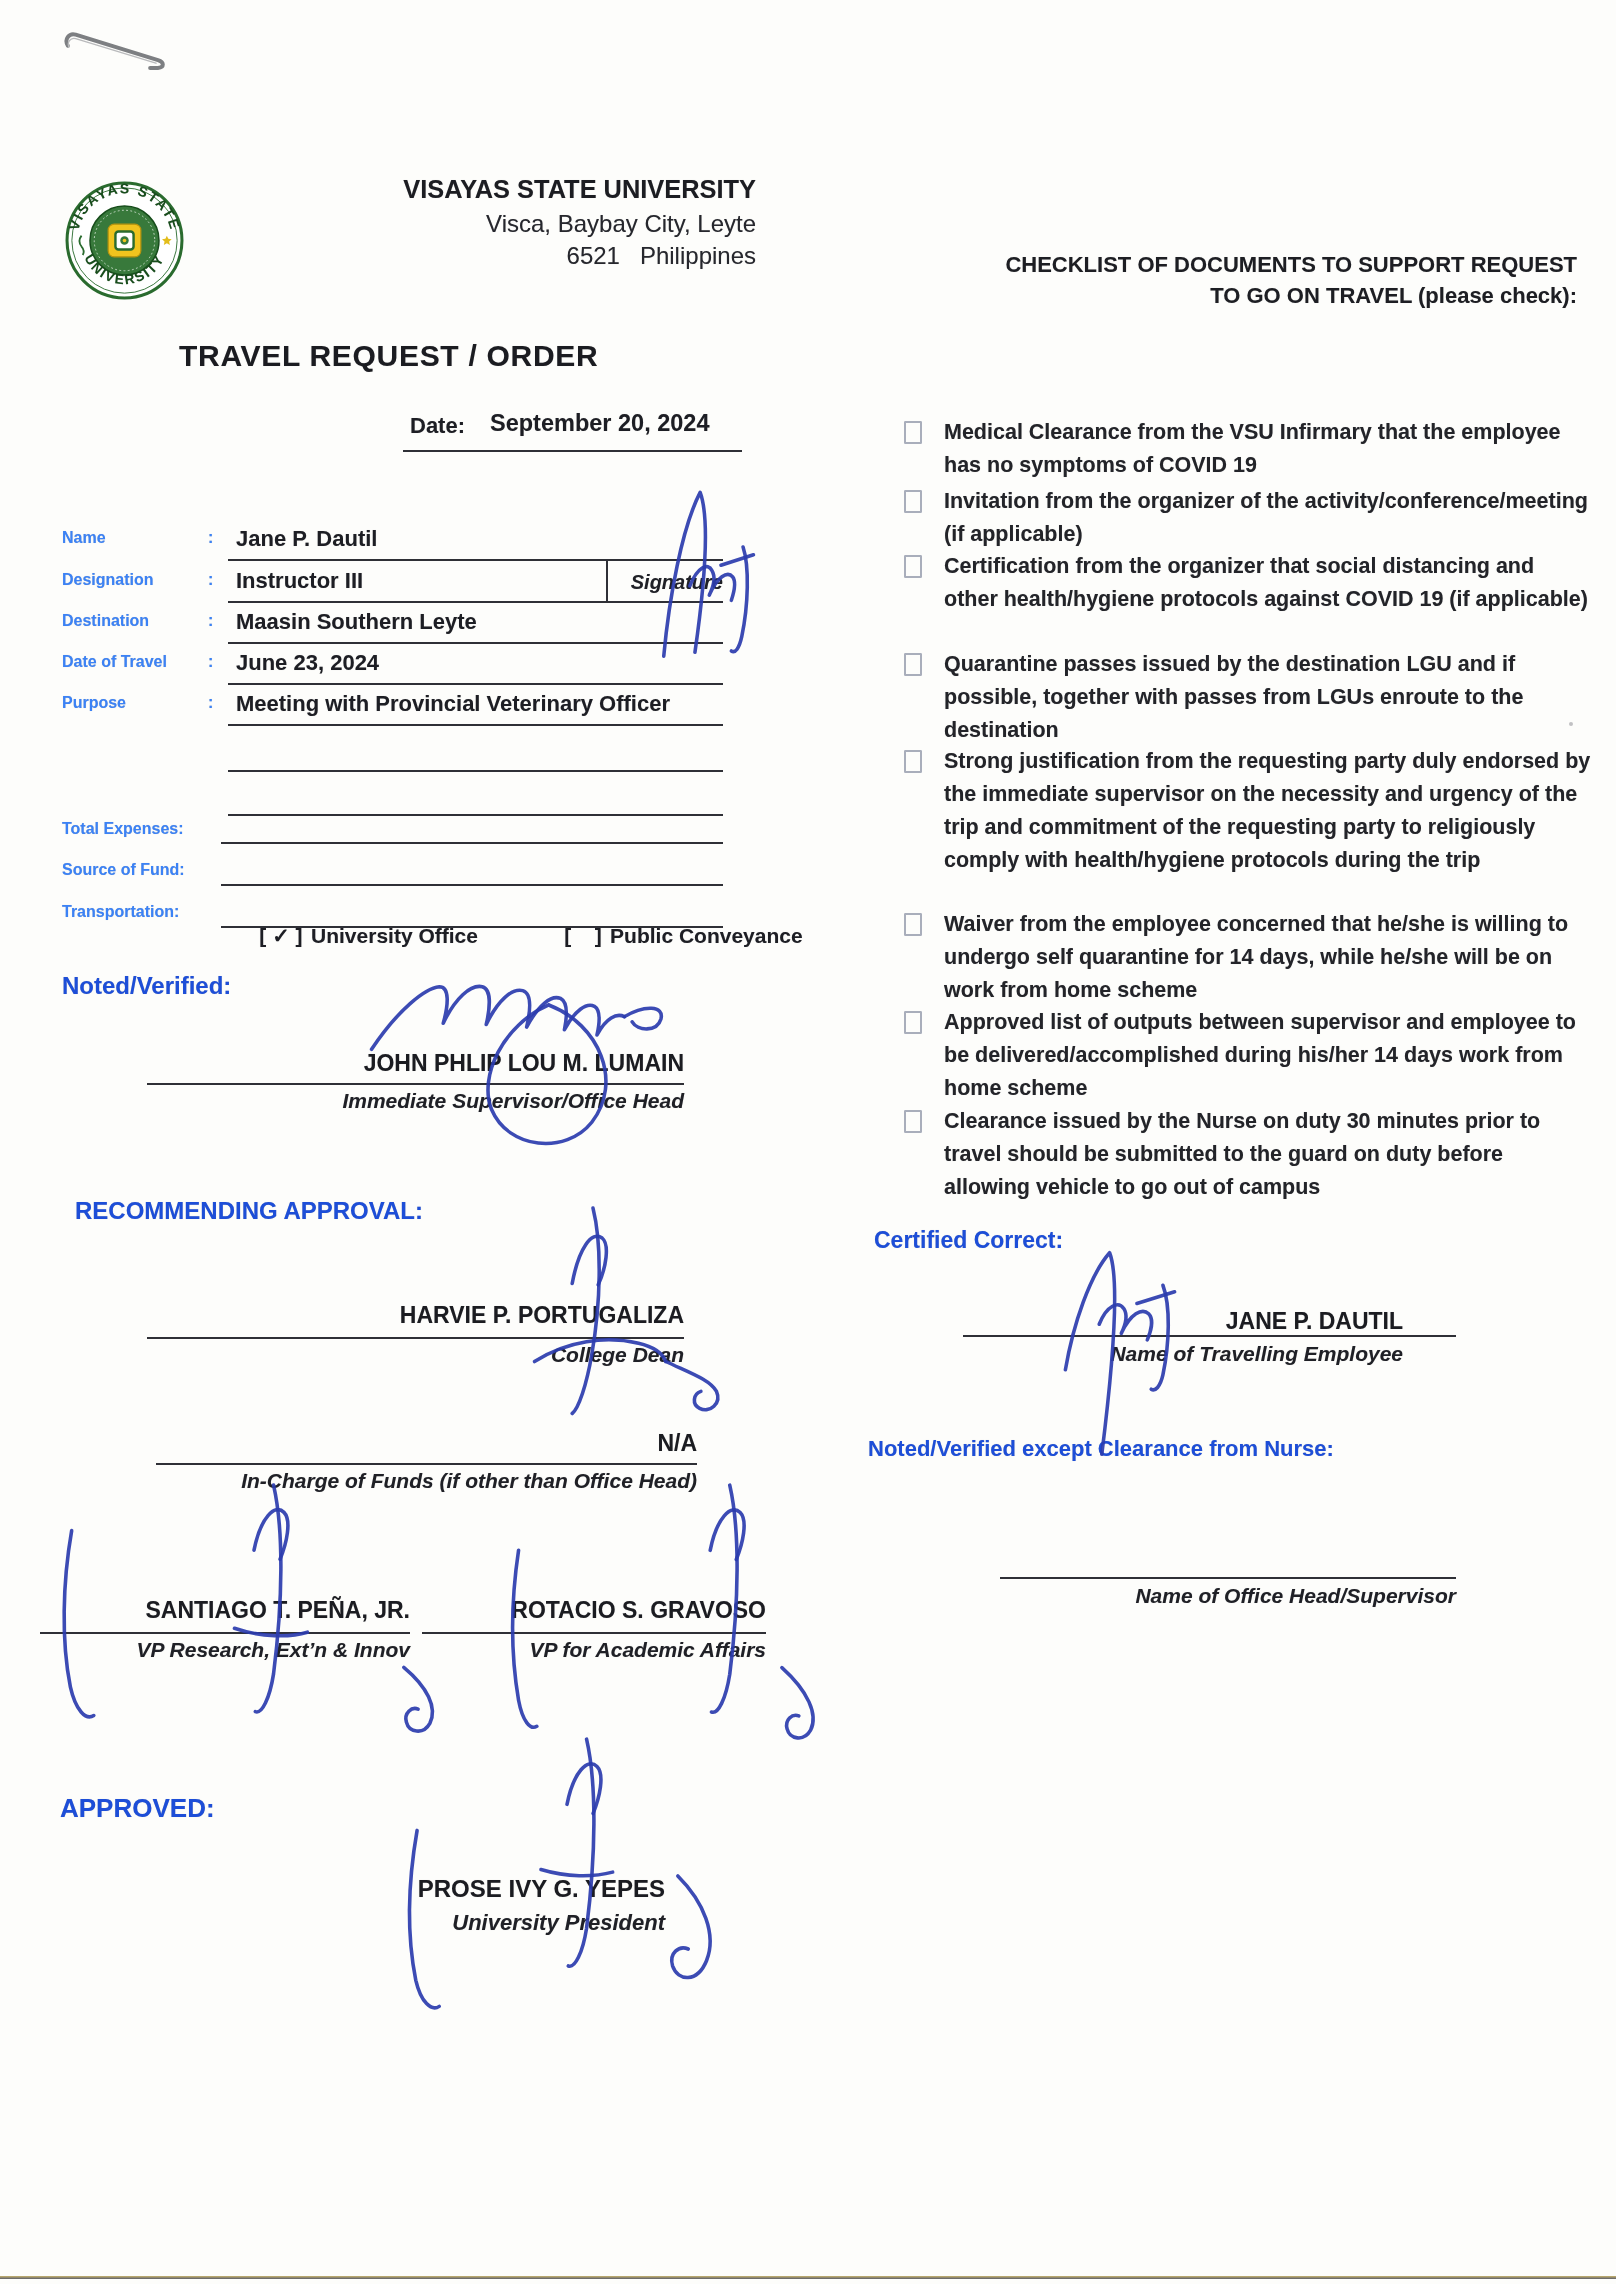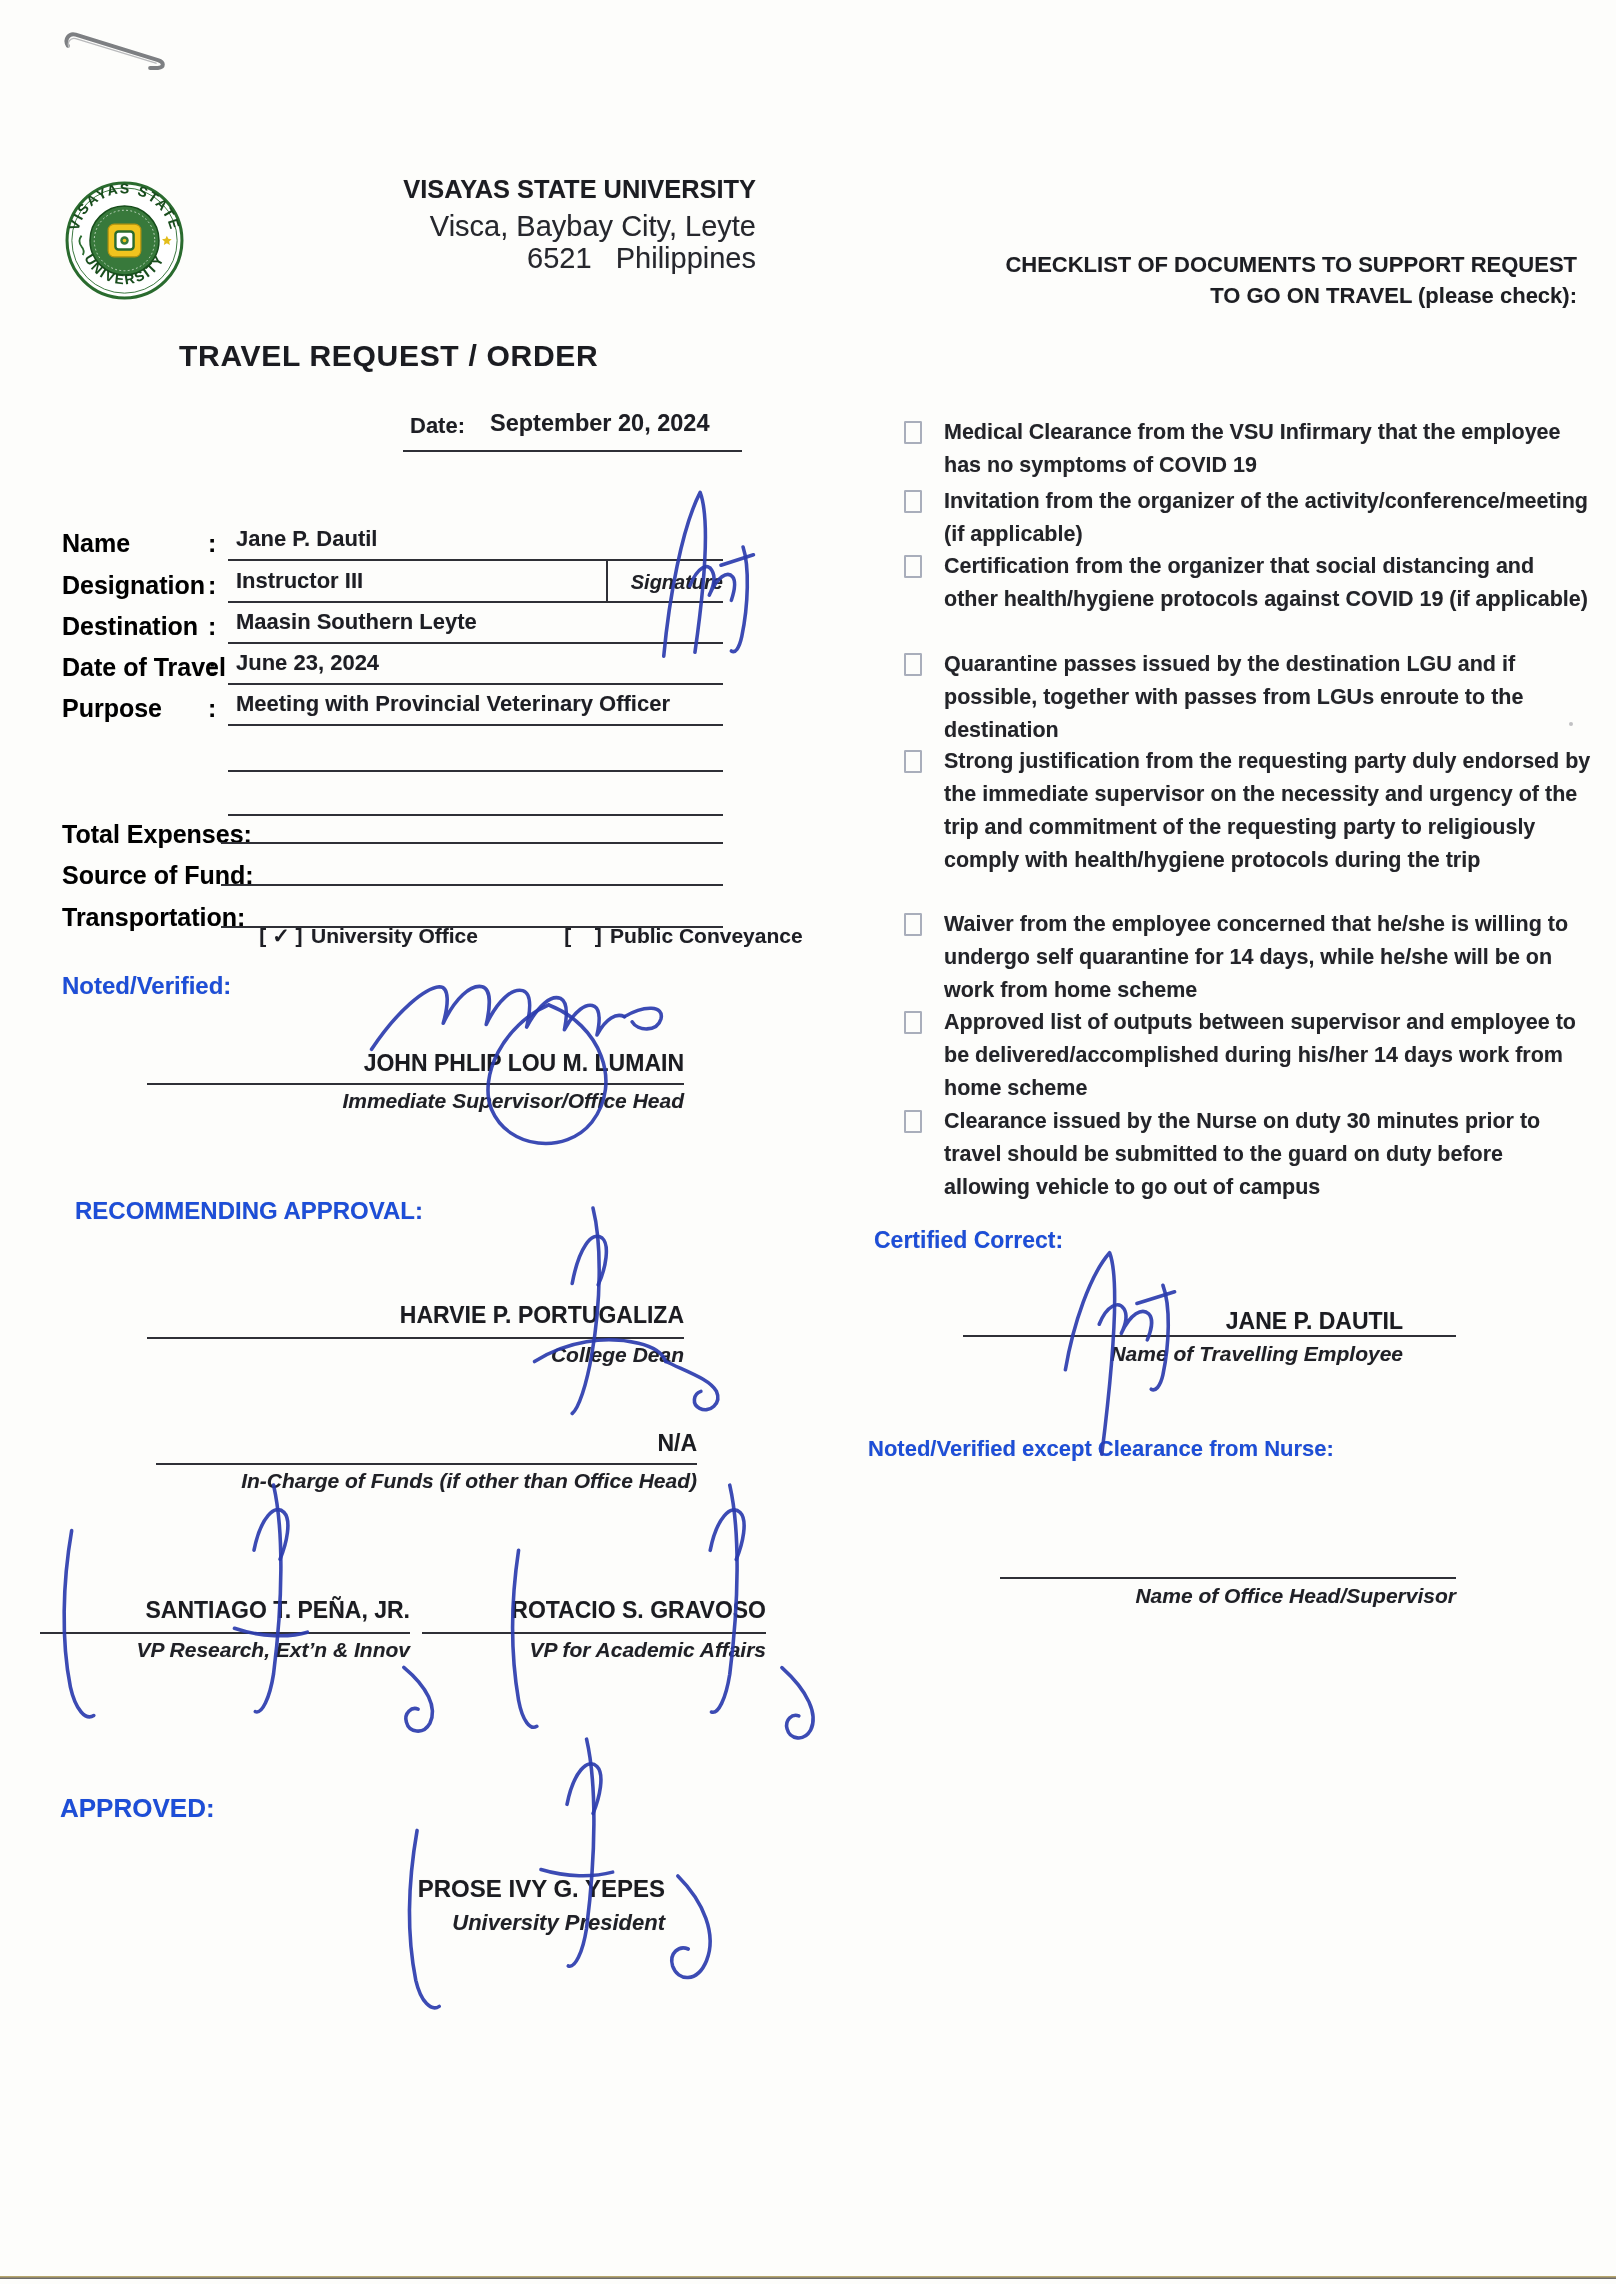--- a/index.html
+++ b/index.html
@@ -5,25 +5,25 @@
   html,body{margin:0;padding:0;background:#e8e8e8;}
   .page{
     position:relative;width:1616px;height:2284px;margin:0 auto;
     background:#fdfdfb;overflow:hidden;
     font-family:"Liberation Sans", sans-serif;color:#1d1e24;
   }
   .abs{position:absolute;}
   .ctr{text-align:right;}
   .pre{white-space:pre-wrap;}
   .uni-name{font-weight:700;font-size:25.4px;color:#1c1d22;}
-  .addr{font-weight:400;font-size:29px;color:#26272d;}
+  .addr{font-weight:400;font-size:24px;color:#26272d;}
   .form-title{font-weight:700;font-size:30px;color:#1b1c21;letter-spacing:0.7px;}
   .datelbl{font-weight:700;font-size:22px;}
   .dateval{font-weight:700;font-size:23.5px;}
-  .lbl{font-weight:700;font-size:25px;color:#000000;}
+  .lbl{font-weight:700;font-size:16px;color:#3b82f6;}
   .val{font-weight:700;font-size:22px;color:#1d1e24;}
   .cap{font-style:italic;font-weight:700;font-size:21px;color:#1f2026;}
   .seclbl{font-weight:700;font-size:24px;color:#1d4ed8;}
   .pname{font-weight:700;font-size:23px;color:#1b1c21;}
   .ul{position:absolute;height:0;border-top:2px solid #2f3036;}
   .ul-thick{border-top-width:2.6px;}
   .vdiv{position:absolute;width:0;border-left:2px solid #2f3036;}
   .chk-item{position:absolute;left:904px;width:688px;}
   .chk-box{
     position:absolute;left:0;top:4.6px;width:14.3px;height:19.5px;

